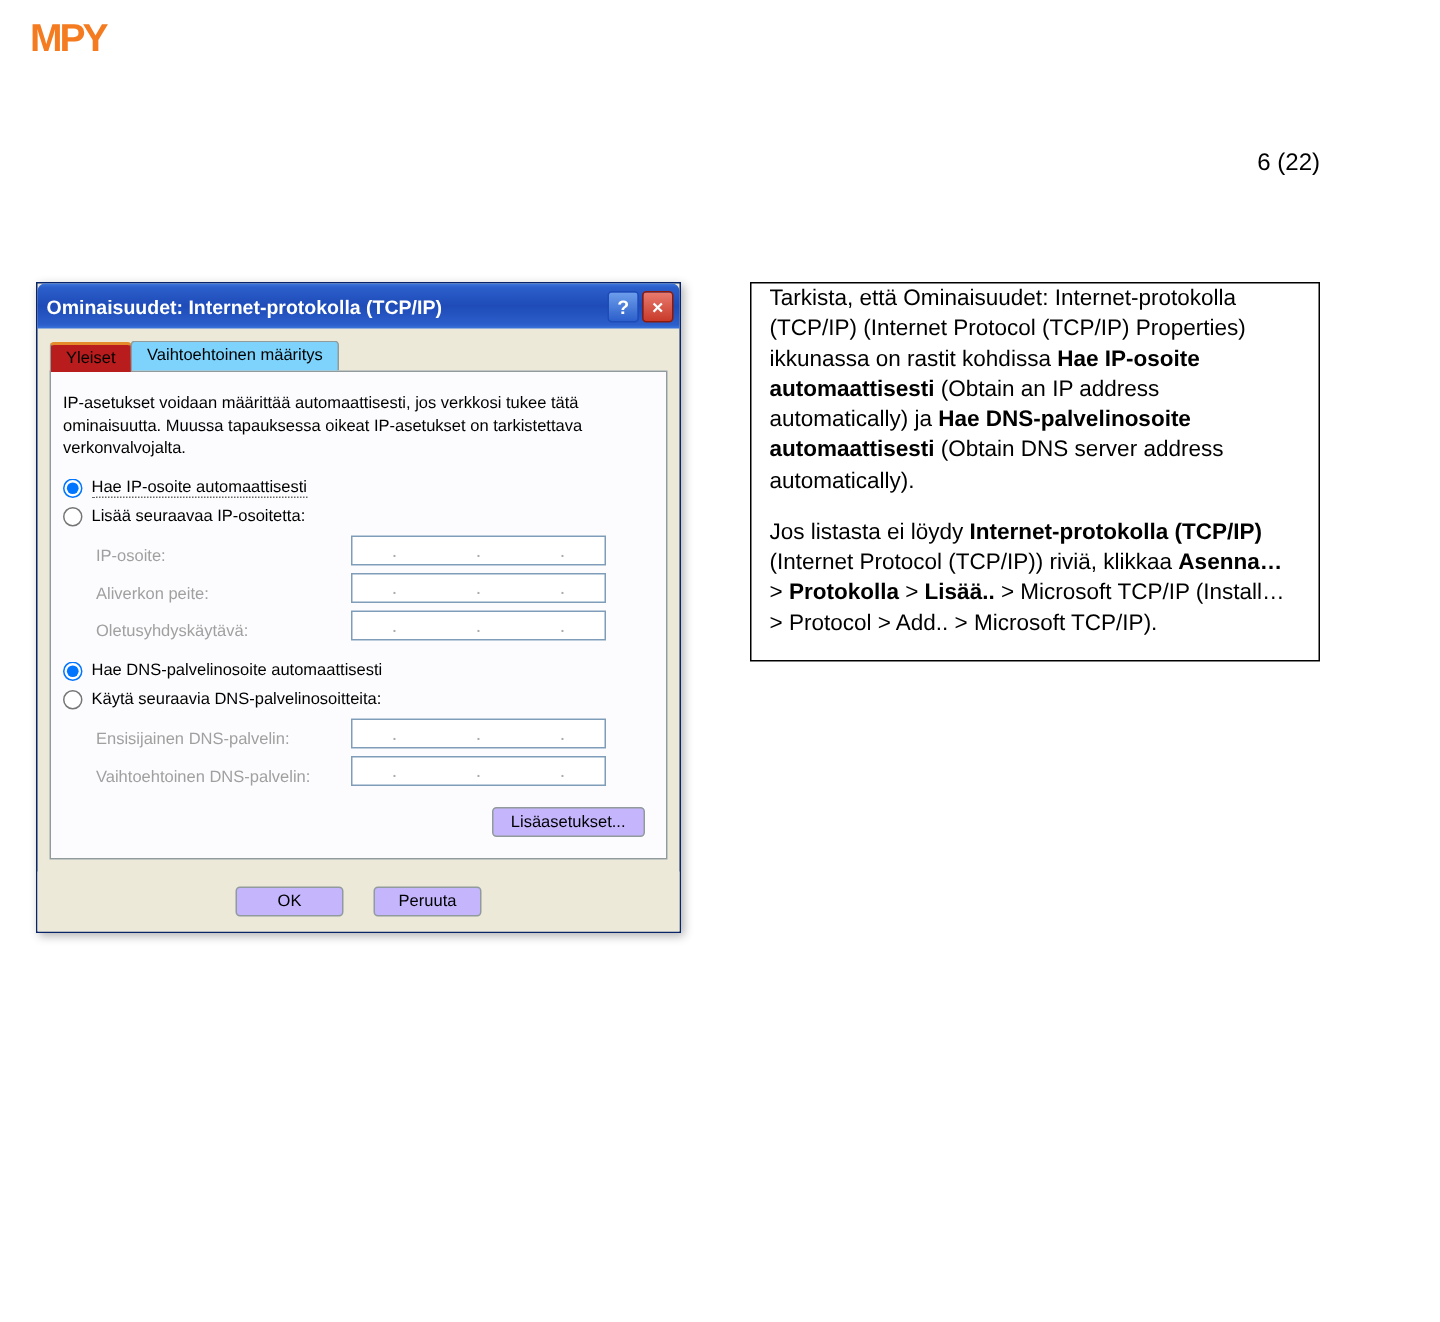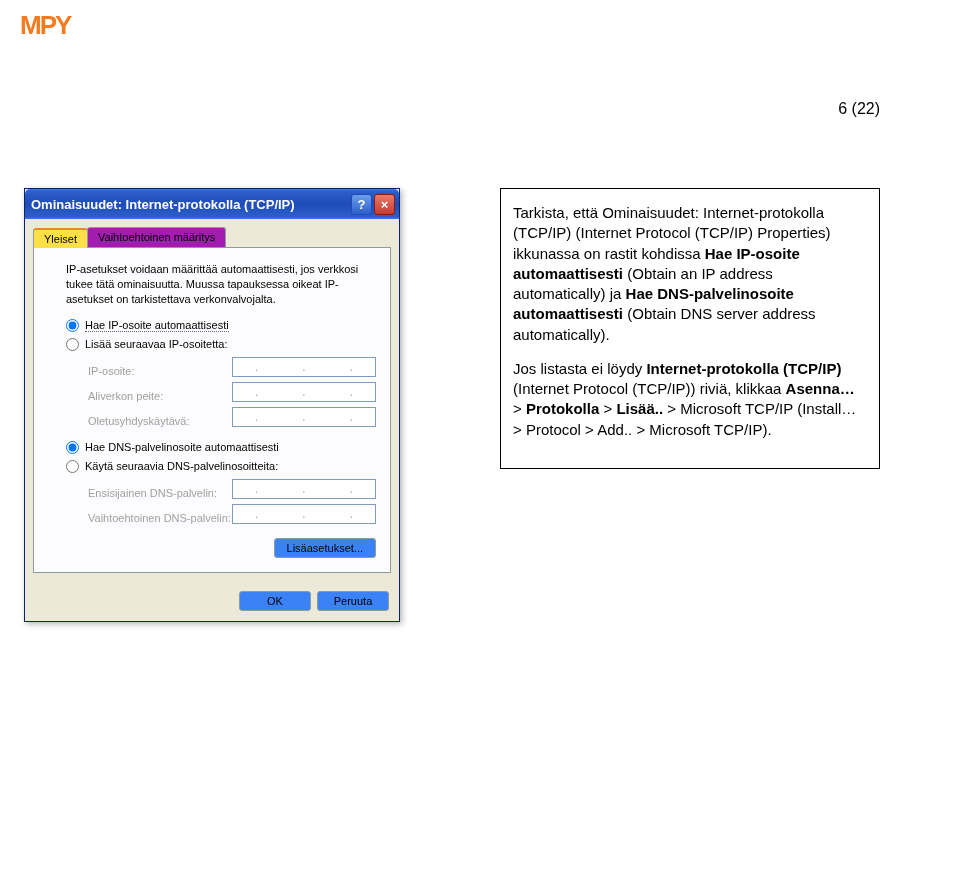--- a/index.html
+++ b/index.html
@@ -26,21 +26,21 @@
     position: absolute;
     top: 100px;
     right: 80px;
     font-size: 16px;
     font-family: Arial, sans-serif;
   }
   .dialog {
     position: absolute;
     top: 188px;
     left: 24px;
-    width: 376px;
+    width: 430px;
     background: #ECE9D8;
     border: 1px solid #0A246A;
     box-shadow: 2px 2px 6px rgba(0,0,0,0.3);
   }
   .titlebar {
     background: linear-gradient(to bottom, #3B77DD 0%, #2C5FCB 8%, #1E4BB8 50%, #2C5FCB 92%, #3B77DD 100%);
     color: #fff;
     height: 30px;
     display: flex;
     align-items: center;
@@ -64,39 +64,39 @@
   }
   .help-btn { background: linear-gradient(to bottom,#6D9EEB,#2C5FCB); border:1px solid #1E4BB8;}
   .close-btn { background: linear-gradient(to bottom,#E87B6E,#C83A2A); border:1px solid #8B1A0A;}
   .tabs {
     display: flex;
     margin: 8px 8px 0 8px;
     position: relative;
     z-index: 2;
   }
   .tab {
-    background: #a21caf;
+    background: #7dd3fc;
     border: 1px solid #919B9C;
     border-bottom: none;
     padding: 3px 10px;
     margin-right: -1px;
     border-radius: 3px 3px 0 0;
     font-size: 11px;
   }
   .tab.active {
-    background: #fde047;
+    background: #b91c1c;
     position: relative;
     top: 1px;
     border-top: 2px solid #E68B2C;
   }
   .pane {
     margin: 0 8px 8px 8px;
     background: #FCFCFE;
     border: 1px solid #919B9C;
-    padding: 14px 14px 14px 32px;
+    padding: 14px 14px 14px 8px;
   }
   .intro { margin-bottom: 12px; line-height: 1.35; }
   .radio-row {
     display: flex;
     align-items: center;
     margin: 6px 0;
   }
   .radio-row input[type=radio] { margin: 0 6px 0 0; }
   .dotted { border-bottom: 1px dotted #666; }
   .fields {
@@ -118,42 +118,42 @@
     border: 1px solid #7F9DB9;
     display: flex;
     align-items: center;
     justify-content: space-around;
     color: #999;
     font-size: 13px;
   }
   .ip-input.disabled { background: #fff; color:#aaa; }
   .adv-row { text-align: right; margin-top: 10px;}
   .btn {
-    background: #3b82f6;
+    background: #c4b5fd;
     border: 1px solid #919B9C;
     border-radius: 3px;
     padding: 3px 12px;
     font-size: 11px;
     font-family: Tahoma, Arial, sans-serif;
     min-width: 72px;
   }
   .dlg-buttons {
     display: flex;
-    justify-content: flex-end;
-    gap: 6px;
+    justify-content: center;
+    gap: 20px;
     padding: 10px;
     background:#ECE9D8;
   }
   .instructions {
     position: absolute;
     top: 188px;
     left: 500px;
     width: 380px;
     border: 1px solid #000;
-    padding: 14px 12px;
+    padding: 0 12px;
     font-family: Arial, sans-serif;
     font-size: 15px;
     line-height: 1.35;
   }
   .instructions p { margin: 0 0 14px 0; }
 </style>
 </head>
 <body>
 
 <div class="logo">MPY</div>

